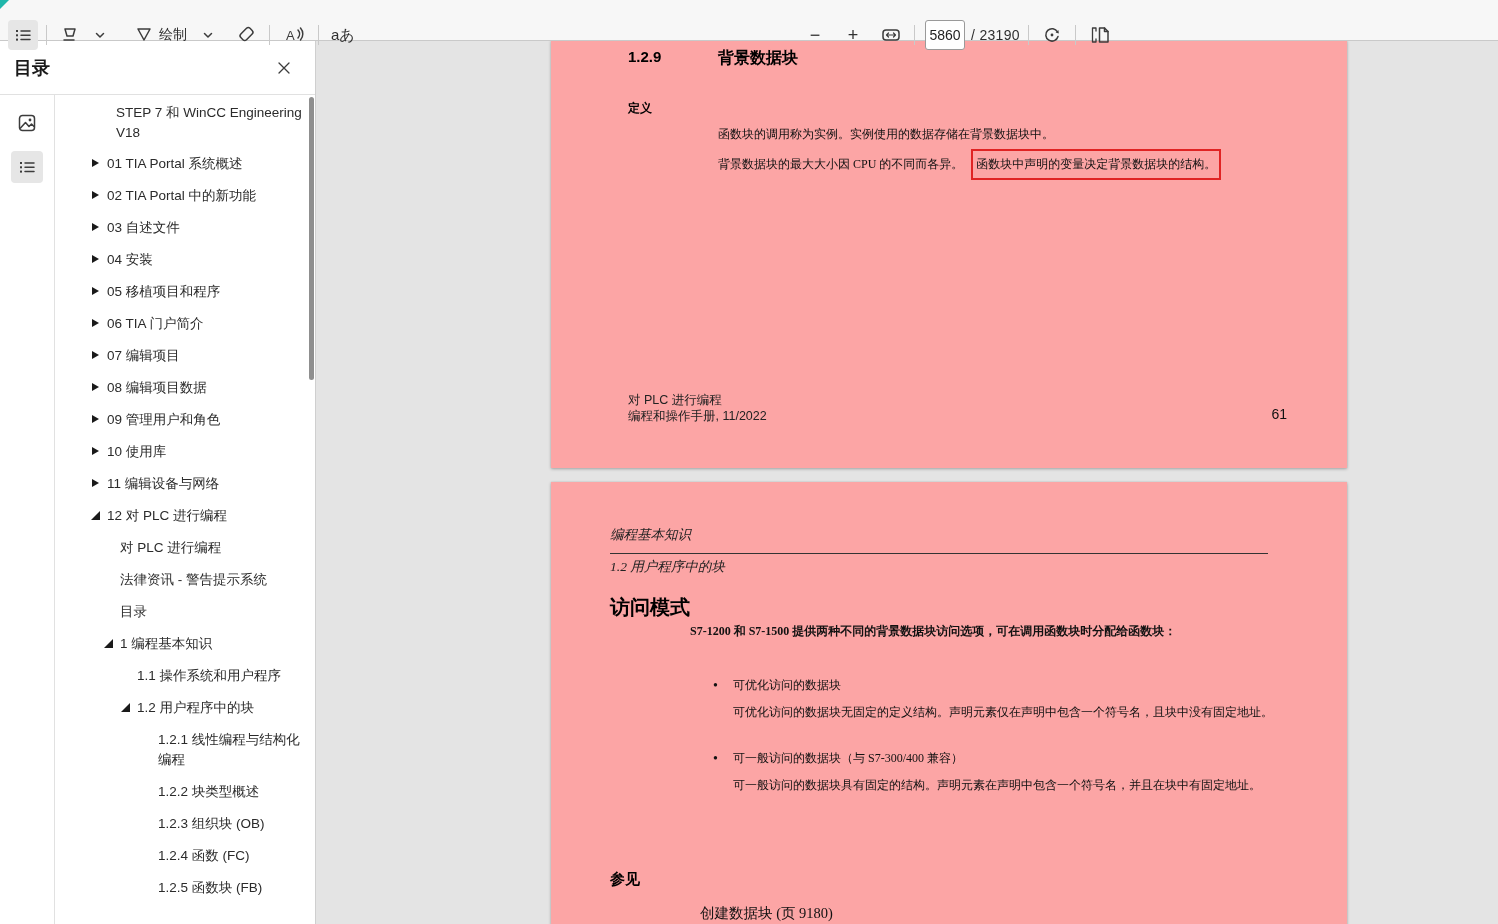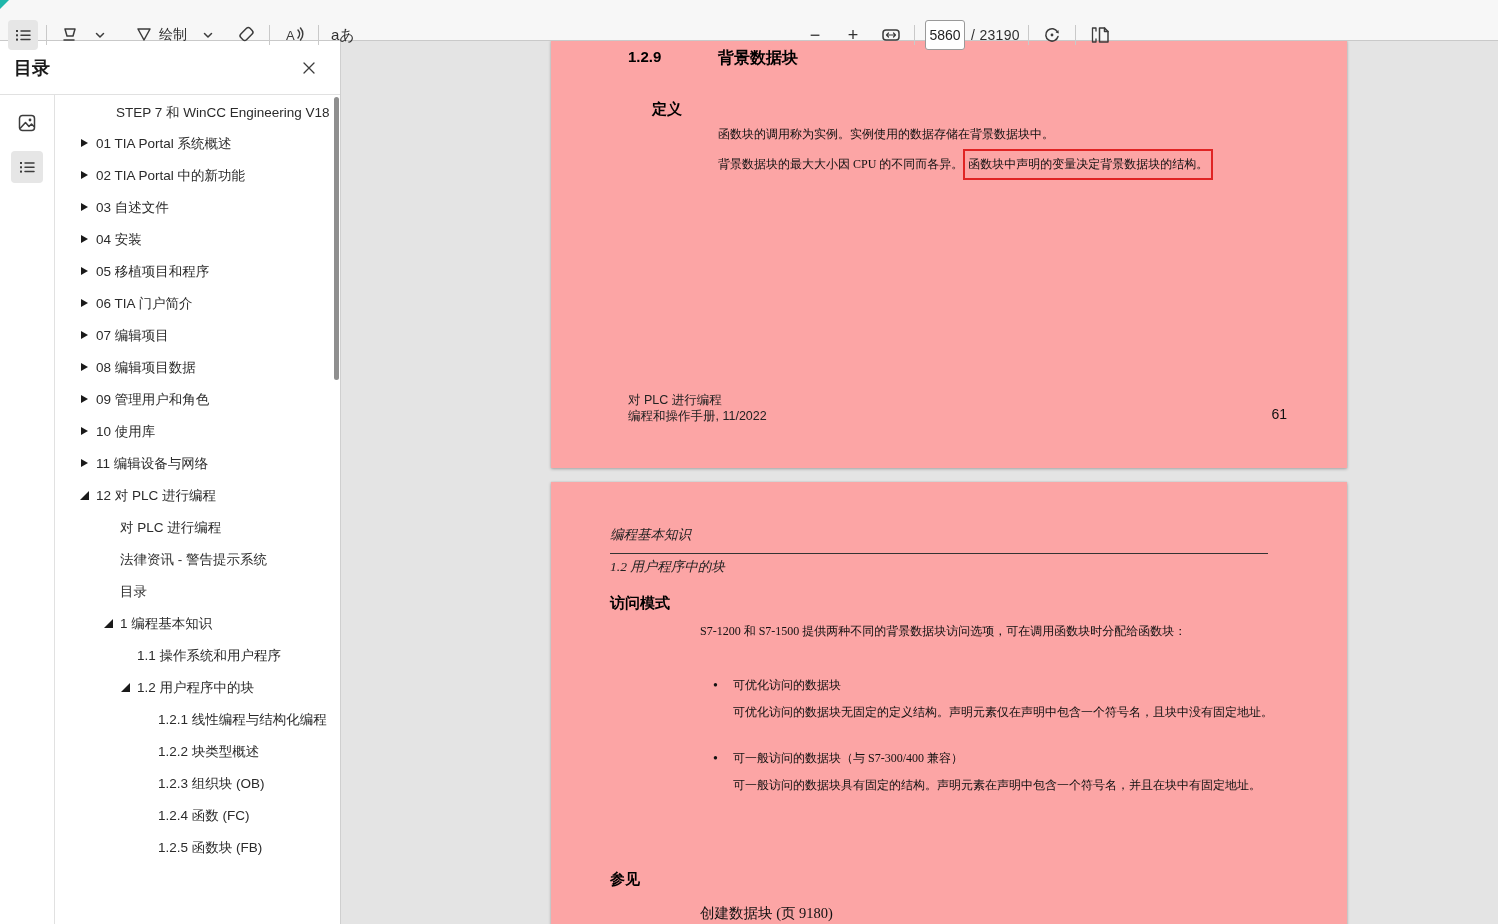--- a/index.html
+++ b/index.html
@@ -25,21 +25,21 @@
   .tb-sym { font-size:18px; color:#303030; line-height:1; }
   .page-input { width:40px; height:30px; border:1px solid #9a9a9a; border-radius:3px;
     background:#fff; text-align:center; font-size:14px; color:#1f1f1f; margin:0 6px 0 2px;
     font-family:"Liberation Sans","DejaVu Sans",sans-serif; }
   .page-total { font-size:14px; color:#303030; letter-spacing:.3px; }
   svg.icon { display:block; stroke:#3c3c3c; fill:none; stroke-width:1.5;
     stroke-linecap:round; stroke-linejoin:round; }
   svg.icon .fill { fill:#3c3c3c; stroke:none; }
 
   
-  .sidebar { position:absolute; left:0; top:41px; width:341px; height:883px;
+  .sidebar { position:absolute; left:0; top:41px; width:316px; height:883px;
     background:#fff; border-right:1px solid #cfcfcf; z-index:5; }
   .sb-header { position:relative; height:54px; border-bottom:1px solid #e1e1e1; }
   .sb-title { position:absolute; left:14px; top:15px; font-size:18px; font-weight:bold; color:#1a1a1a; }
   .sb-close { position:absolute; right:16px; top:12px; width:30px; height:30px; border-radius:4px;
     display:flex; align-items:center; justify-content:center; cursor:pointer; }
   .sb-rail { position:absolute; left:0; top:54px; bottom:0; width:55px; border-right:1px solid #e1e1e1; }
   .rail-btn { width:32px; height:32px; margin:12px auto 8px auto; border-radius:4px;
     display:flex; align-items:center; justify-content:center; cursor:pointer; }
   .rail-btn.active { background:#e6e6e6; }
   .sb-scroll { position:absolute; right:1px; top:56px; width:5px; height:283px;
@@ -49,56 +49,56 @@
   .tree { position:absolute; left:56px; top:54px; right:8px; bottom:0; padding-top:8px;
     overflow:hidden; font-size:13.5px; color:#2b2b2b; }
   .tree-title { padding-left:60px; line-height:20px; margin-bottom:11px; }
   .ti { display:flex; align-items:flex-start; line-height:20px; margin-bottom:12px; cursor:pointer; }
   .ti .tl { flex:1; }
   .ar { width:17px; flex:0 0 17px; height:20px; position:relative; }
   .ar.c::before { content:""; position:absolute; left:2px; top:5px; width:0; height:0;
     border-left:7px solid #1a1a1a; border-top:4.5px solid transparent; border-bottom:4.5px solid transparent; }
   .ar.e::before { content:""; position:absolute; left:1px; top:5px; width:0; height:0;
     border-left:9px solid transparent; border-bottom:9px solid #1a1a1a; }
-  .lvl0 { padding-left:23px; }
+  .lvl0 { padding-left:34px; }
   .lvl1 { padding-left:47px; }
   .lvl2 { padding-left:64px; }
   .lvl3 { padding-left:85px; }
 
   
   .main { position:absolute; left:320px; top:41px; width:1178px; height:883px;
     background:#e4e4e4; overflow:hidden; }
   .page { position:absolute; left:231px; width:796px; background:#fca5a5;
     box-shadow:0 1px 3px rgba(0,0,0,.28), 0 0 1px rgba(0,0,0,.12);
     font-family:"Liberation Serif","DejaVu Serif",serif; color:#111; }
   .page1 { top:-1px; height:428px; }
   .page2 { top:441px; height:600px; }
   .h-sans { font-family:"Liberation Sans","DejaVu Sans",sans-serif; font-weight:bold; color:#000; }
   .body-text { font-size:12px; line-height:27px; }
 
   
   .p1-headrow { position:absolute; left:77px; top:8px; display:flex; }
   .p1-secno { font-size:15px; width:90px; }
   .p1-sectitle { font-size:16px; }
-  .p1-def { position:absolute; left:77px; top:60px; font-size:15px;margin-left:24px; }
+  .p1-def { position:absolute; left:77px; top:60px; font-size:12px; }
   .p1-para1 { position:absolute; left:167px; top:81px; width:580px; }
   .p1-para2 { position:absolute; left:167px; top:109px; width:600px; white-space:nowrap; }
-  .hl-box { display:inline-block; border:2px solid #e02424; padding:0 3px; margin-left:0; }
+  .hl-box { display:inline-block; border:2px solid #e02424; padding:0 3px; margin-left:8px; }
   .p1-footer { position:absolute; left:77px; top:352px; font-size:12.5px; line-height:16px;
     font-family:"Liberation Sans","DejaVu Sans",sans-serif; color:#222; }
   .p1-pagenum { position:absolute; right:60px; top:366px; font-size:14px;
     font-family:"Liberation Sans","DejaVu Sans",sans-serif; }
 
   
   .p2-runhead { position:absolute; left:59px; top:44px; font-size:13.5px; font-style:italic;
     color:#222; }
   .p2-rule { position:absolute; left:59px; top:71px; width:658px; border-top:1.5px solid #333; }
   .p2-runsub { position:absolute; left:59px; top:76px; font-size:13.5px; font-style:italic; color:#222; }
-  .p2-access { position:absolute; left:59px; top:112px; font-size:15px;text-align:right; }
-  .p2-intro { position:absolute; left:149px; top:136px; width:577px; }
+  .p2-access { position:absolute; left:59px; top:112px; font-size:20px;text-align:right; }
+  .p2-intro { position:absolute; left:139px; top:136px; width:577px;font-weight:bold; }
   .p2-bullets { position:absolute; left:162px; top:190px; width:560px; }
   .bullet { display:flex; margin-bottom:19px; }
   .bullet .dot { flex:0 0 20px; font-size:14px; line-height:27px; }
   .bullet .btxt { flex:1; }
   .p2-seealso { position:absolute; left:59px; top:388px; font-size:15px; }
   .p2-seelink { position:absolute; left:149px; top:418px; font-size:14.5px; }
 </style>
 </head>
 <body>
 

